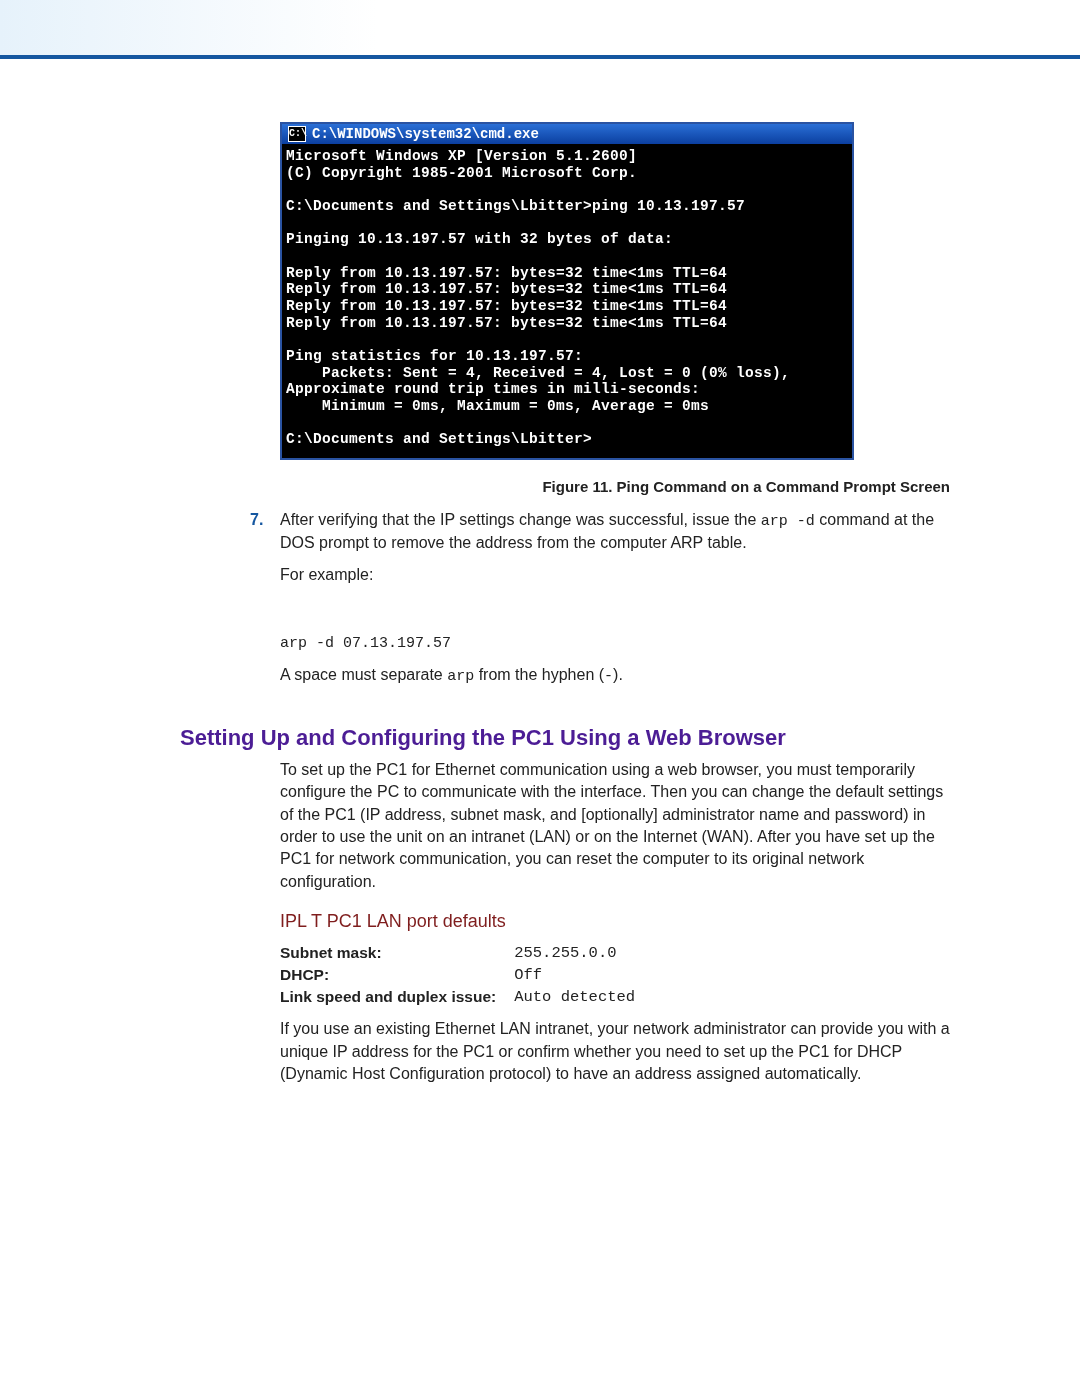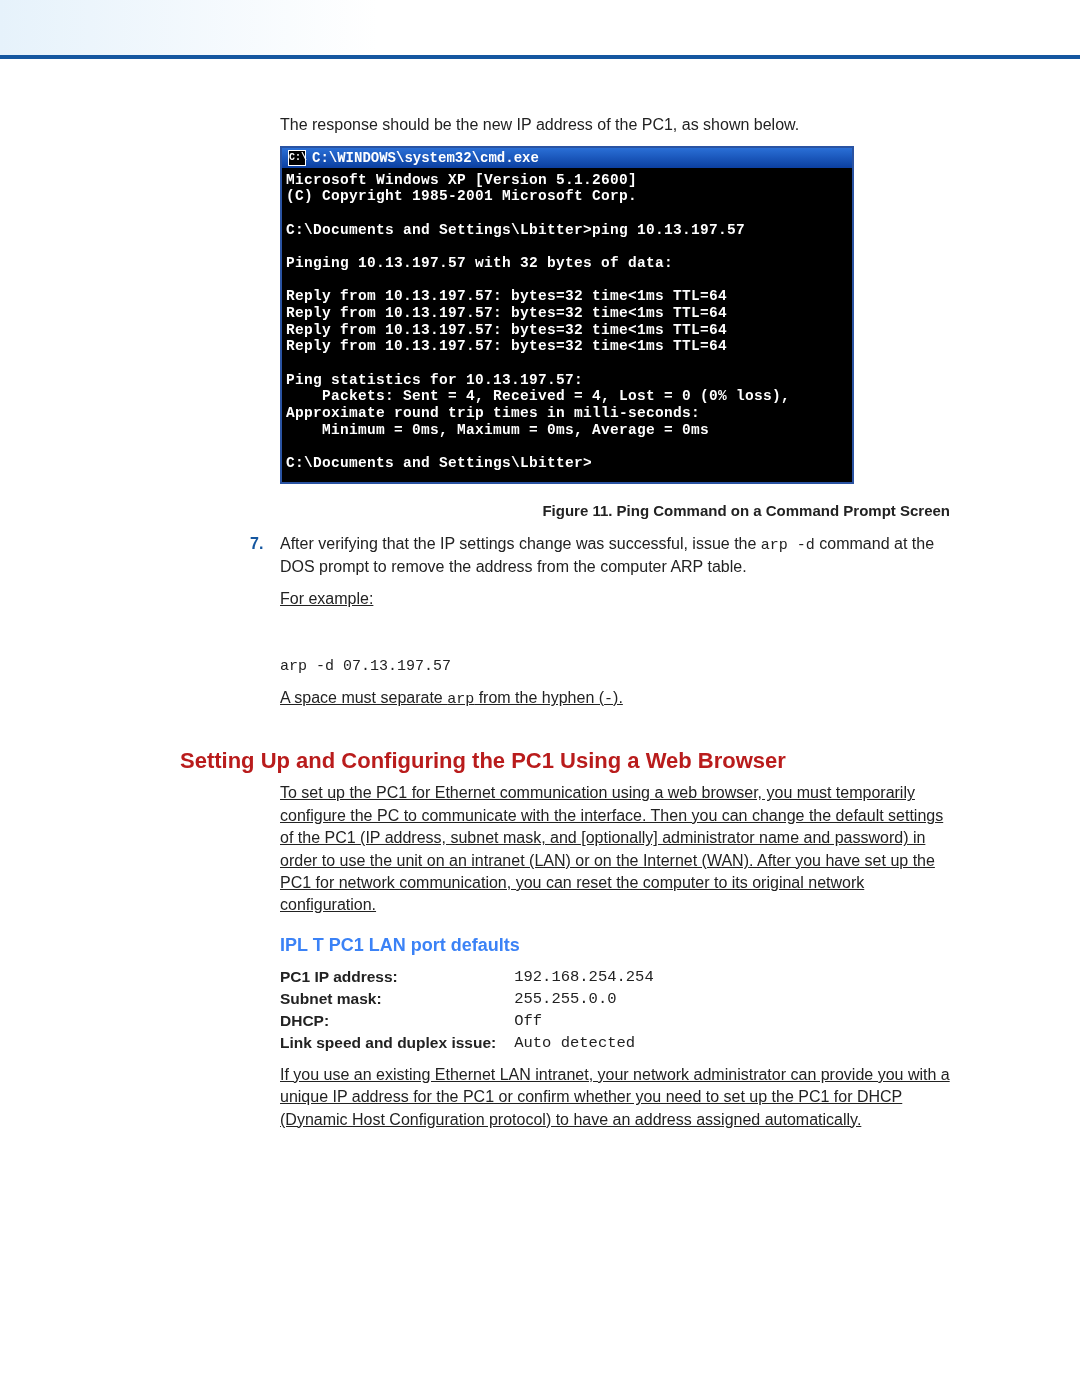--- a/index.html
+++ b/index.html
@@ -67,30 +67,30 @@
     line-height: 1.4;
   }
   .step .num {
     font-weight: bold;
     color: #1557a0;
     width: 30px;
     flex-shrink: 0;
   }
   .step .txt { flex: 1; }
   .mono { font-family: "Courier New", monospace; font-size: 15px; margin-top: 46px; }
-  .para { margin: 10px 0; line-height: 1.4; text-decoration: underline; }
+  .para { margin: 10px 0; line-height: 1.4; }
   h2.section {
-    color: #b91c1c;
+    color: #4c1d95;
     font-weight: bold;
     font-size: 22px;
     margin: 28px 0 8px -100px;
   }
   h3.sub {
-    color: #3b82f6;
-    font-weight: bold;
+    color: #7f1d1d;
+    font-weight: normal;
     font-size: 18px;
     margin: 18px 0 10px 0;
   }
   table.defaults {
     border-collapse: collapse;
     margin: 0 0 8px 0;
   }
   table.defaults td {
     padding: 2px 18px 2px 0;
     vertical-align: top;
@@ -99,21 +99,20 @@
   table.defaults td.lbl { font-weight: bold; }
   table.defaults td.val { font-family: "Courier New", monospace; }
 </style>
 </head>
 <body>
 
 <div class="topbar"></div>
 
 <div class="page">
   <div class="indent">
-    <p class="intro">The response should be the new IP address of the PC1, as shown below.</p>
 
     <div class="cmd-window">
       <div class="cmd-title">
         <span class="cmd-icon">C:\</span>
         <span>C:\WINDOWS\system32\cmd.exe</span>
       </div>
       <div class="cmd-body">Microsoft Windows XP [Version 5.1.2600]
 (C) Copyright 1985-2001 Microsoft Corp.
 
 C:\Documents and Settings\Lbitter&gt;ping 10.13.197.57
@@ -148,24 +147,20 @@
     </div>
 
     <h2 class="section">Setting Up and Configuring the PC1 Using a Web Browser</h2>
     <p class="para" style="margin-top:4px">To set up the PC1 for Ethernet communication using a web browser, you must temporarily configure the PC to communicate with the interface. Then you can change the default settings of the PC1 (IP address, subnet mask, and [optionally] administrator name and password) in order to use the unit on an intranet (LAN) or on the Internet (WAN). After you have set up the PC1 for network communication, you can reset the computer to its original network configuration.</p>
 
     <h3 class="sub">IPL T PC1 LAN port defaults</h3>
 
     <table class="defaults">
       <tbody id="defaults-body">
           <tr>
-            <td class="lbl">PC1 IP address:</td>
-            <td class="val">192.168.254.254</td>
-          </tr>
-          <tr>
             <td class="lbl">Subnet mask:</td>
             <td class="val">255.255.0.0</td>
           </tr>
           <tr>
             <td class="lbl">DHCP:</td>
             <td class="val">Off</td>
           </tr>
           <tr>
             <td class="lbl">Link speed and duplex issue:</td>
             <td class="val">Auto detected</td>

